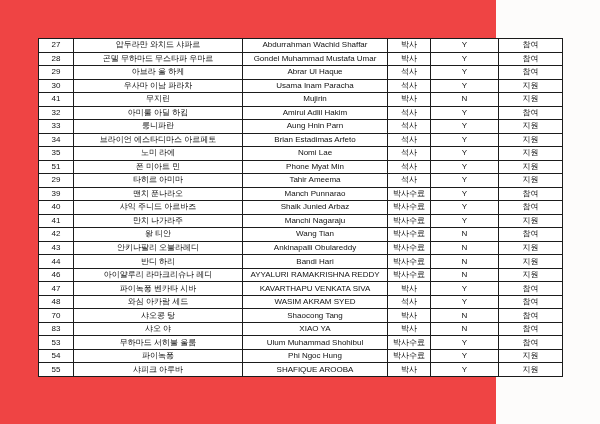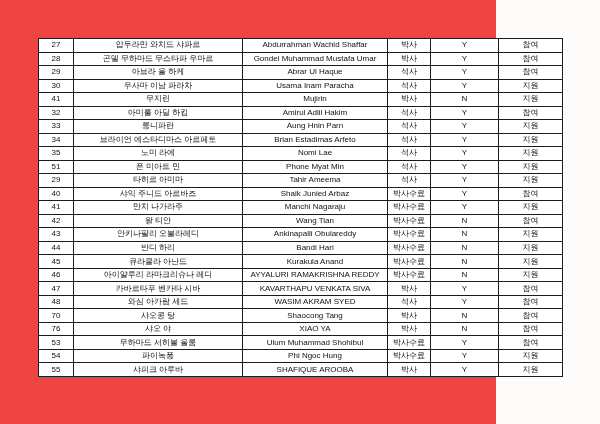--- a/index.html
+++ b/index.html
@@ -143,20 +143,28 @@
         </tr>
         <tr>
           <td>29</td>
           <td>타히르 아미마</td>
           <td>Tahir Ameema</td>
           <td>석사</td>
           <td>Y</td>
           <td>지원</td>
         </tr>
         <tr>
+          <td>39</td>
+          <td>맨치 푼나라오</td>
+          <td>Manch Punnarao</td>
+          <td>박사수료</td>
+          <td>Y</td>
+          <td>참여</td>
+        </tr>
+        <tr>
           <td>40</td>
           <td>샤익 주니드 아르바즈</td>
           <td>Shaik Junied Arbaz</td>
           <td>박사수료</td>
           <td>Y</td>
           <td>참여</td>
         </tr>
         <tr>
           <td>41</td>
           <td>만치 나가라주</td>
@@ -183,38 +191,30 @@
         </tr>
         <tr>
           <td>44</td>
           <td>반디 하리</td>
           <td>Bandi Hari</td>
           <td>박사수료</td>
           <td>N</td>
           <td>지원</td>
         </tr>
         <tr>
-          <td>45</td>
-          <td>큐라쿨라 아난드</td>
-          <td>Kurakula Anand</td>
-          <td>박사수료</td>
-          <td>N</td>
-          <td>지원</td>
-        </tr>
-        <tr>
           <td>46</td>
           <td>아이얄루리 라마크리슈나 레디</td>
           <td>AYYALURI RAMAKRISHNA REDDY</td>
           <td>박사수료</td>
           <td>N</td>
           <td>지원</td>
         </tr>
         <tr>
           <td>47</td>
-          <td>카바르타푸 벤카타 시바</td>
+          <td>파이녹퐁 벤카타 시바</td>
           <td>KAVARTHAPU VENKATA SIVA</td>
           <td>박사</td>
           <td>Y</td>
           <td>참여</td>
         </tr>
         <tr>
           <td>48</td>
           <td>와심 아카람 세드</td>
           <td>WASIM AKRAM SYED</td>
           <td>석사</td>
@@ -223,21 +223,21 @@
         </tr>
         <tr>
           <td>70</td>
           <td>샤오콩 탕</td>
           <td>Shaocong Tang</td>
           <td>박사</td>
           <td>N</td>
           <td>참여</td>
         </tr>
         <tr>
-          <td>76</td>
+          <td>83</td>
           <td>샤오 야</td>
           <td>XIAO YA</td>
           <td>박사</td>
           <td>N</td>
           <td>참여</td>
         </tr>
         <tr>
           <td>53</td>
           <td>무하마드 서히불 울룸</td>
           <td>Ulum Muhammad Shohibul</td>

